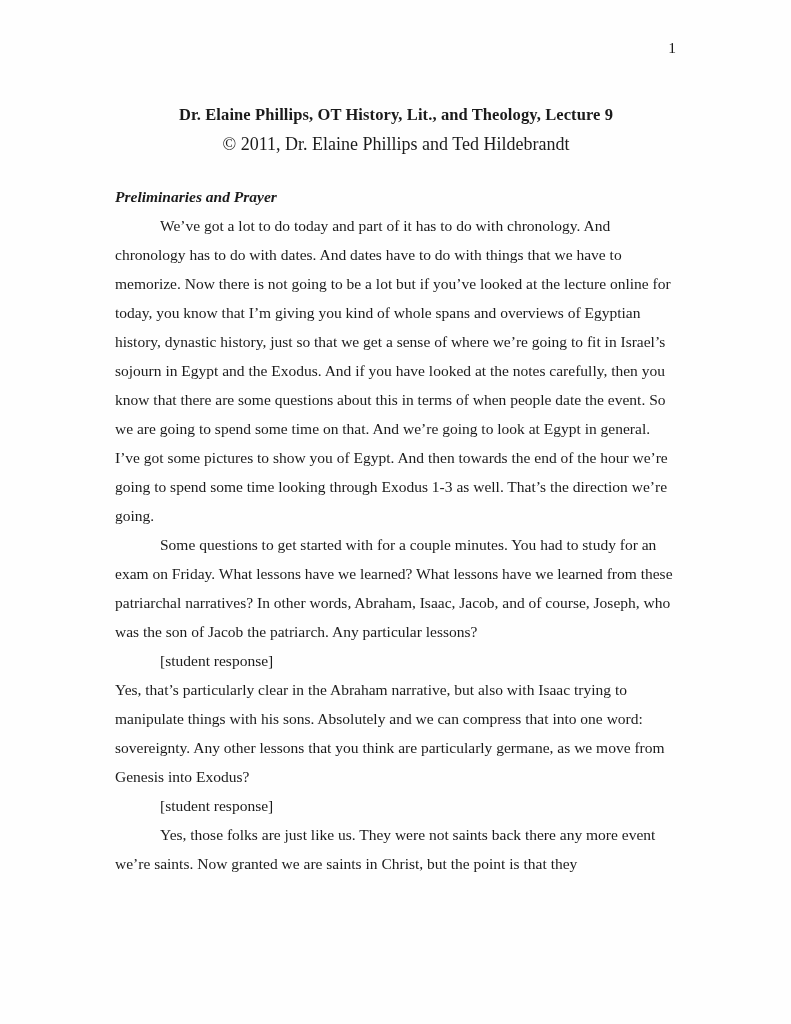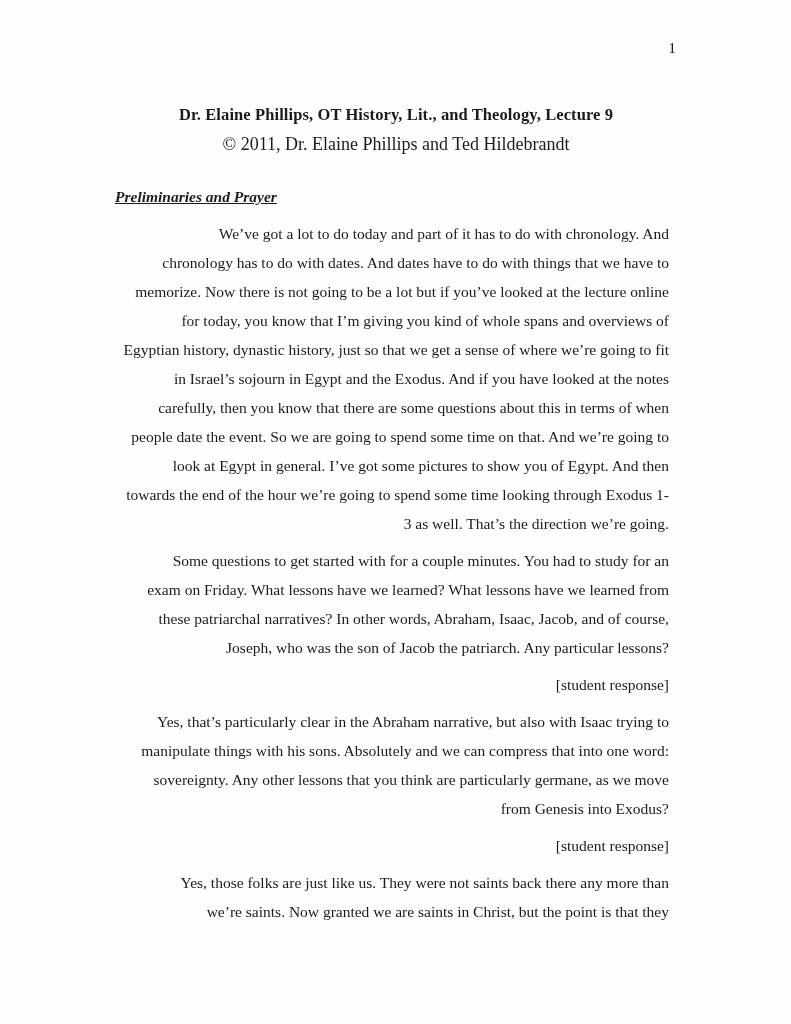--- a/index.html
+++ b/index.html
@@ -50,30 +50,29 @@
     line-height: 16px;
     margin-top: 11px;
   }
   .headings {
     margin-top: 30px;
   }
   .heading {
     font-size: 15.5px;
     line-height: 29px;
     font-weight: bold;
-    text-decoration: underline;
   }
   .heading.italic {
     font-style: italic;
   }
   .para {
-    margin: 8px;
+    margin: 0;
     font-size: 15.5px;
     line-height: 29px;
-    text-align: right;
+    text-align: left;
   }
   .para.indent {
     text-indent: 45px;
   }
 </style>
 </head>
 <body>
 
 <div class="page">
 
@@ -92,16 +91,16 @@
     <p class="para indent">We’ve got a lot to do today and part of it has to do with chronology. And chronology has to do with dates. And dates have to do with things that we have to memorize. Now there is not going to be a lot but if you’ve looked at the lecture online for today, you know that I’m giving you kind of whole spans and overviews of Egyptian history, dynastic history, just so that we get a sense of where we’re going to fit in Israel’s sojourn in Egypt and the Exodus. And if you have looked at the notes carefully, then you know that there are some questions about this in terms of when people date the event. So we are going to spend some time on that. And we’re going to look at Egypt in general. I’ve got some pictures to show you of Egypt. And then towards the end of the hour we’re going to spend some time looking through Exodus 1-3 as well. That’s the direction we’re going.</p>
 
     <p class="para indent">Some questions to get started with for a couple minutes. You had to study for an exam on Friday. What lessons have we learned? What lessons have we learned from these patriarchal narratives? In other words, Abraham, Isaac, Jacob, and of course, Joseph, who was the son of Jacob the patriarch. Any particular lessons?</p>
 
     <p class="para indent">[student response]</p>
 
     <p class="para">Yes, that’s particularly clear in the Abraham narrative, but also with Isaac trying to manipulate things with his sons. Absolutely and we can compress that into one word: sovereignty. Any other lessons that you think are particularly germane, as we move from Genesis into Exodus?</p>
 
     <p class="para indent">[student response]</p>
 
-    <p class="para indent">Yes, those folks are just like us. They were not saints back there any more than we’re saints. Now granted we are saints in Christ, but the point is that they</p>
+    <p class="para indent">Yes, those folks are just like us. They were not saints back there any more event we’re saints. Now granted we are saints in Christ, but the point is that they</p>
 
   </div>
 </div>
 
 </body></html>

